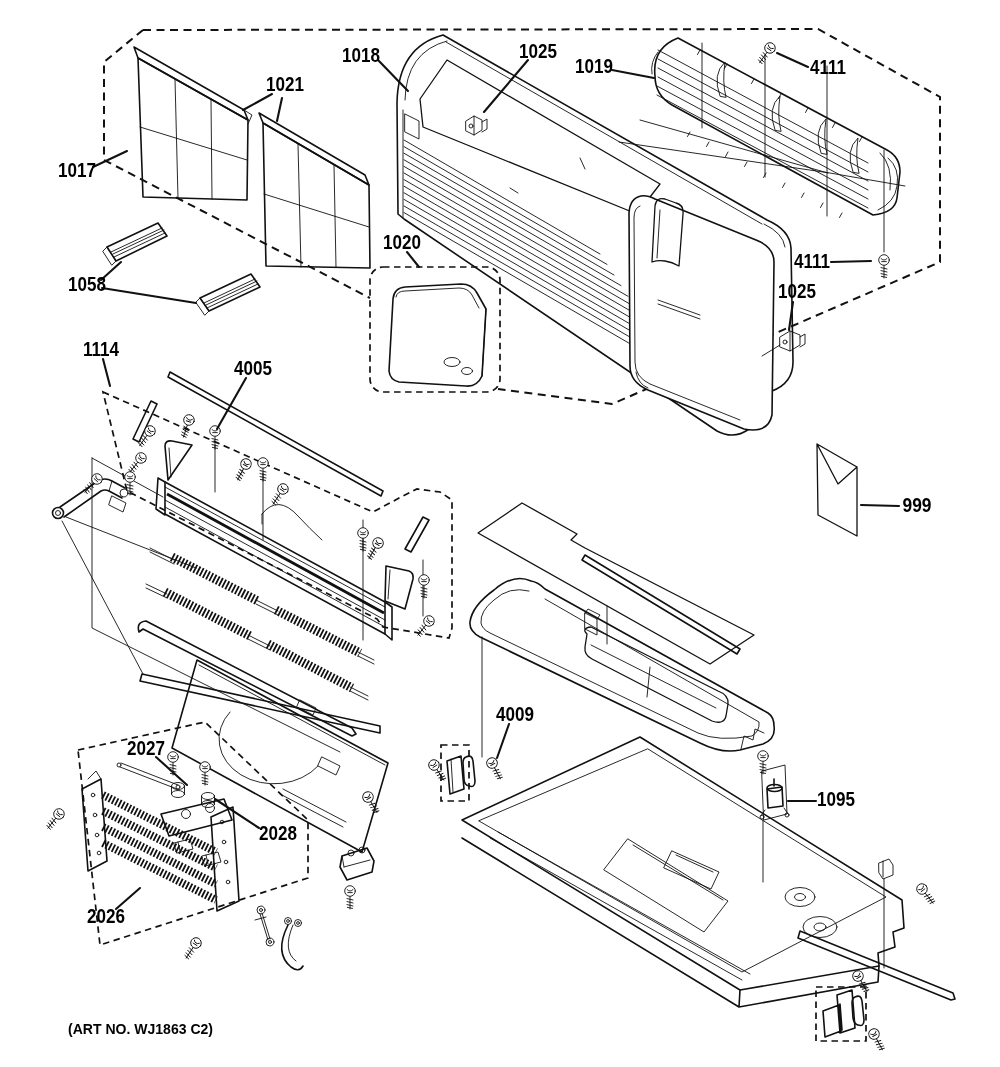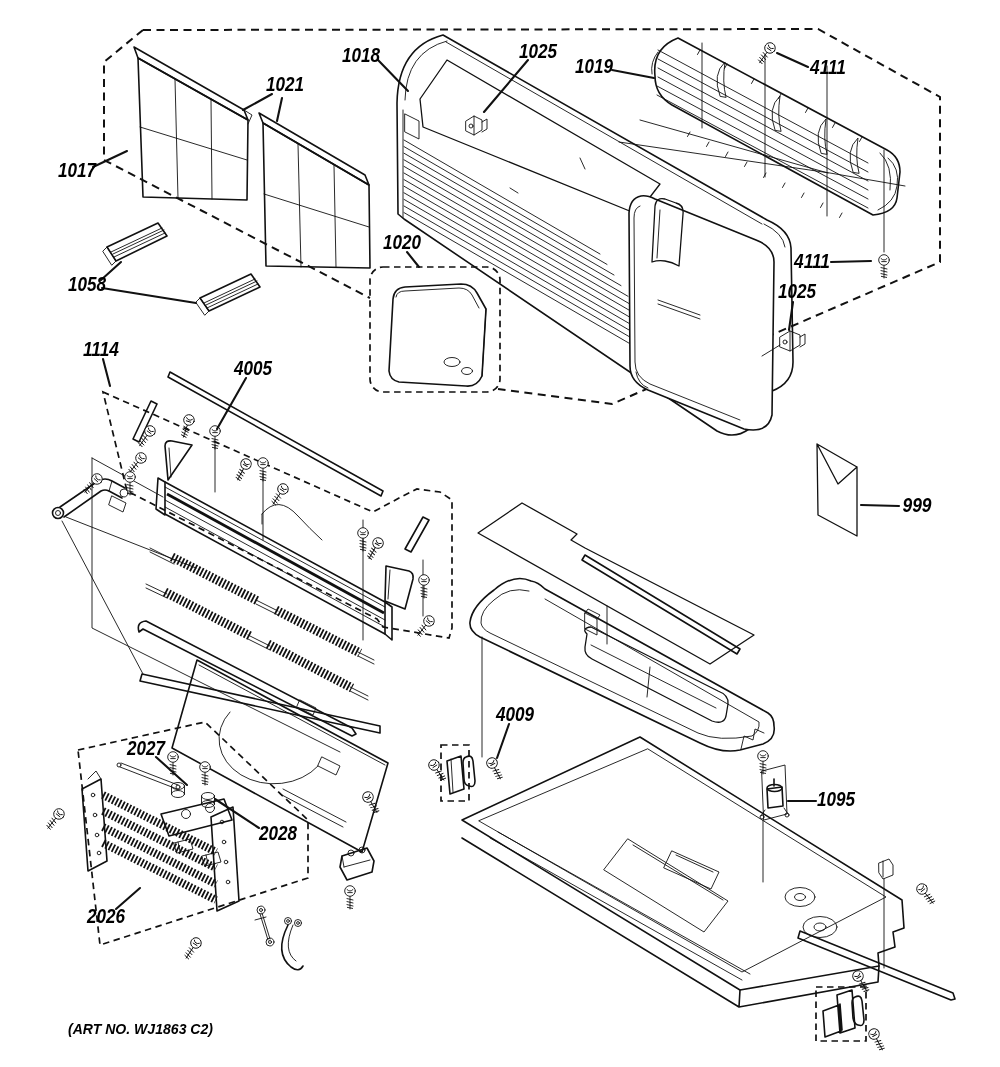--- a/index.html
+++ b/index.html
@@ -1,16 +1,16 @@
 <!DOCTYPE html>
 <html><head>
 <meta charset="utf-8">
 <style>
   html,body{margin:0;padding:0;background:#ffffff;}
-  .stage{width:1000px;height:1067px;position:relative;background:#fff;font-style:italic;}
+  .stage{width:1000px;height:1067px;position:relative;background:#fff;}
   svg{display:block;}
   .ln{fill:none;stroke:#111;stroke-width:1.6;stroke-linejoin:round;stroke-linecap:round;}
   .thin{stroke-width:0.9;}
   .med{stroke-width:1.3;}
   .thick{stroke-width:2.8;}
   .dash{fill:none;stroke:#111;stroke-width:2;stroke-dasharray:8 5.5;stroke-linecap:butt;}
   .dashbox{fill:none;stroke:#111;stroke-width:1.7;stroke-dasharray:6.5 4.5;}
   .coil{fill:none;stroke:#111;stroke-width:9;stroke-dasharray:1.8 1.8;stroke-linecap:butt;}
   .coil2{fill:none;stroke:#111;stroke-width:8;stroke-dasharray:1.8 1.8;stroke-linecap:butt;}
   .leader{fill:none;stroke:#111;stroke-width:2.1;stroke-linecap:round;}

